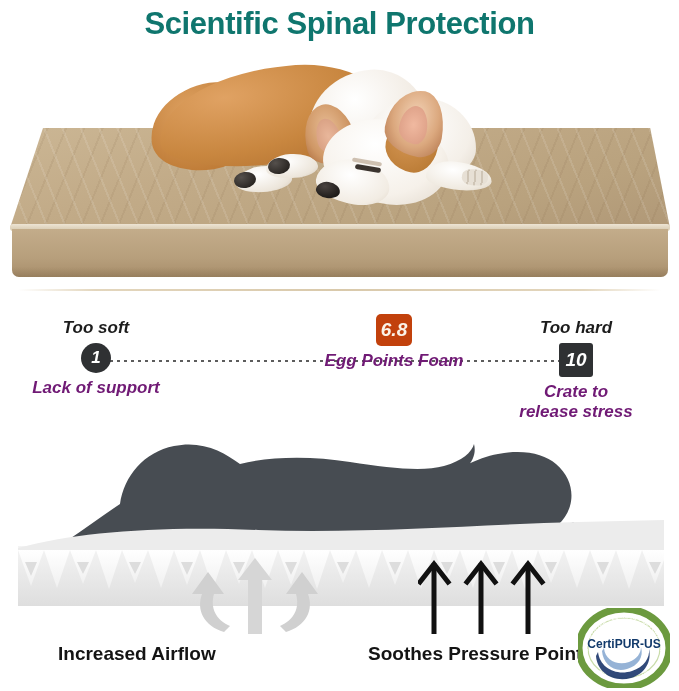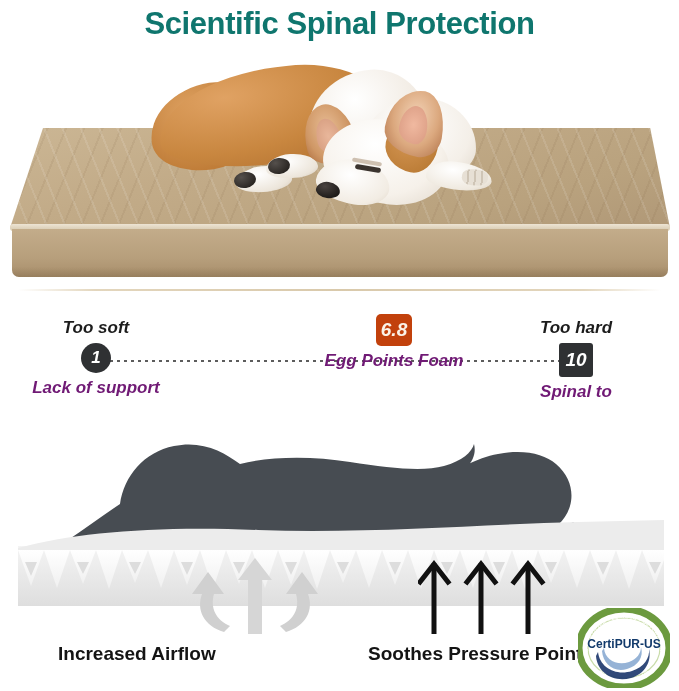--- a/index.html
+++ b/index.html
@@ -286,21 +286,22 @@
 
     <div class="mark" id="mark-moderate">
       <div class="badge badge-square-tan">6.8</div>
       <div class="mark-bot">Egg Points Foam</div>
     </div>
 
     <div class="mark" id="mark-hard">
       <div class="mark-top">Too hard</div>
       <div class="badge badge-square-dark">10</div>
       <div class="mark-bot">
-        <span>Spinal to</span><br>
+        <span>Crate to</span><br>
+        <span>release stress</span>
       </div>
     </div>
   </div>
 
   <div class="foam-sec">
 
     <svg class="silhouette" viewBox="0 0 632 128">
       <path fill="#474c52" d="
         M 44,110
         C 62,98 78,86 96,74

